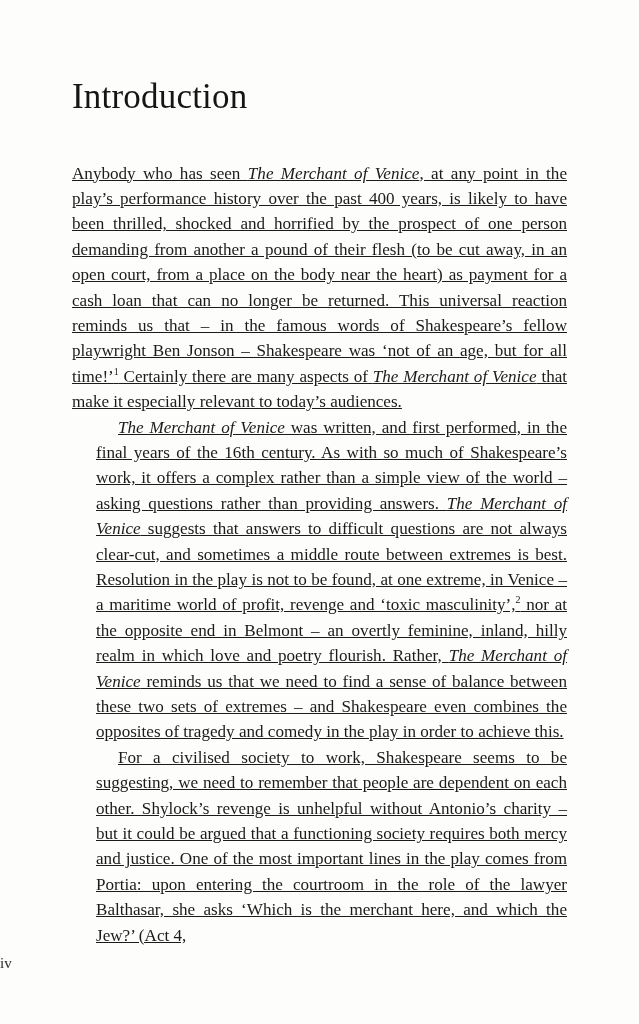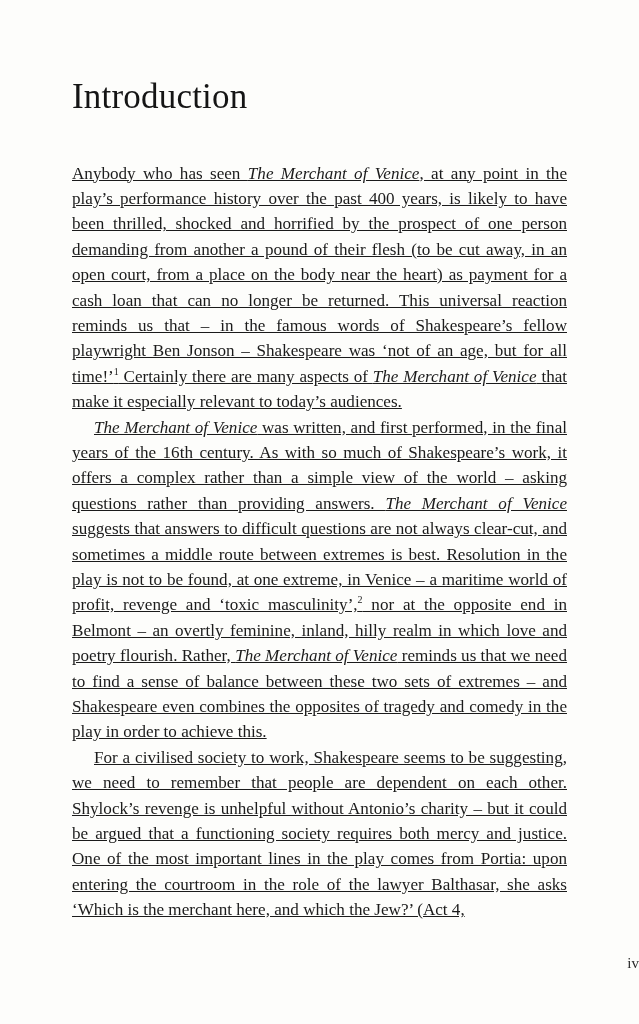--- a/index.html
+++ b/index.html
@@ -46,35 +46,36 @@
     text-justify: inter-word;
     color: #1b1b1b;
     hyphens: none;
     text-decoration: underline;
   }
   .body-text p.indented {
     text-indent: 22px;
   }
   .body-text p + p {
     margin-top: 0;
+    margin-left: 24px;
   }
   i, .it {
     font-style: italic;
   }
   sup {
     font-size: 10px;
     vertical-align: super;
     line-height: 0;
   }
   .folio {
     position: absolute;
     left: 0;
     top: 955px;
     width: 639px;
-    text-align: right;
+    text-align: left;
     font-size: 15px;
     color: #2a2a2a;
     font-family: "Liberation Serif", serif;
   }
 </style>
 </head>
 <body>
 
 <div class="page">
   <div class="content">

